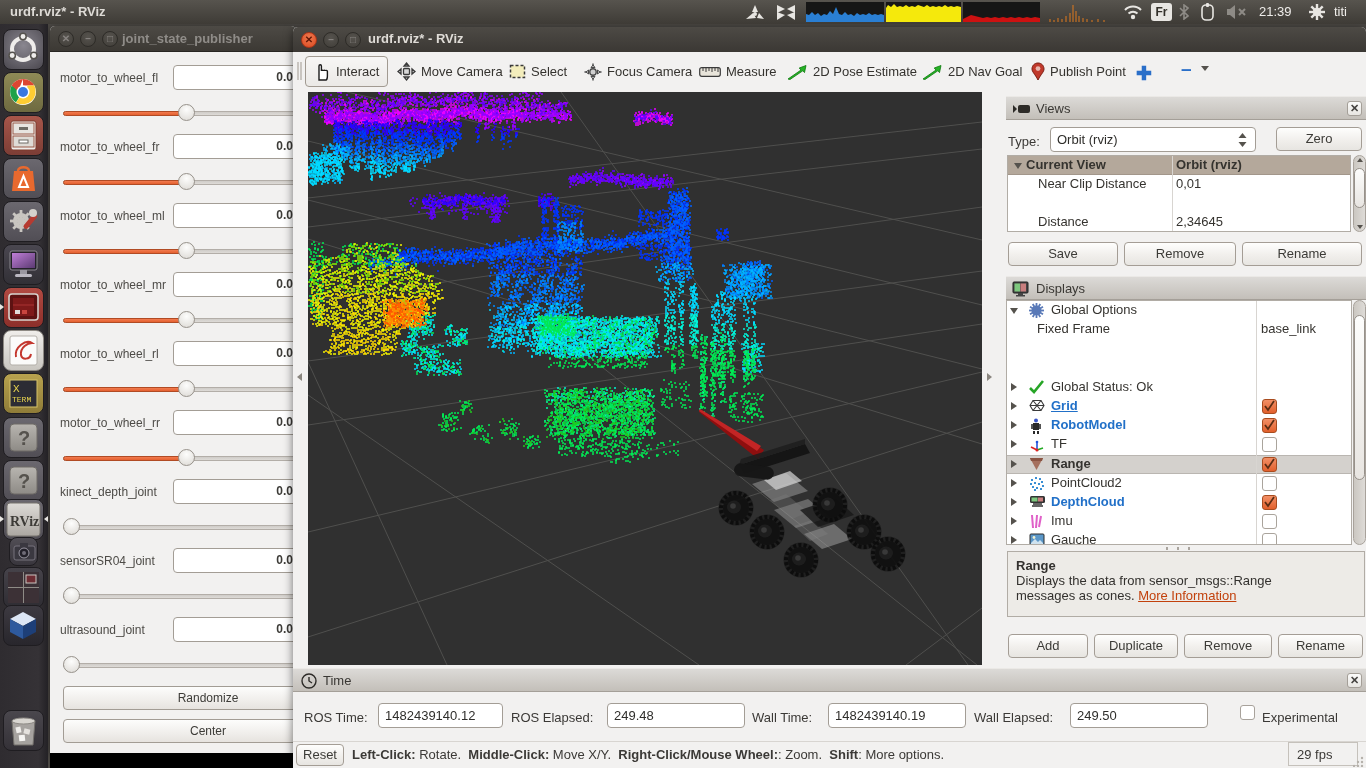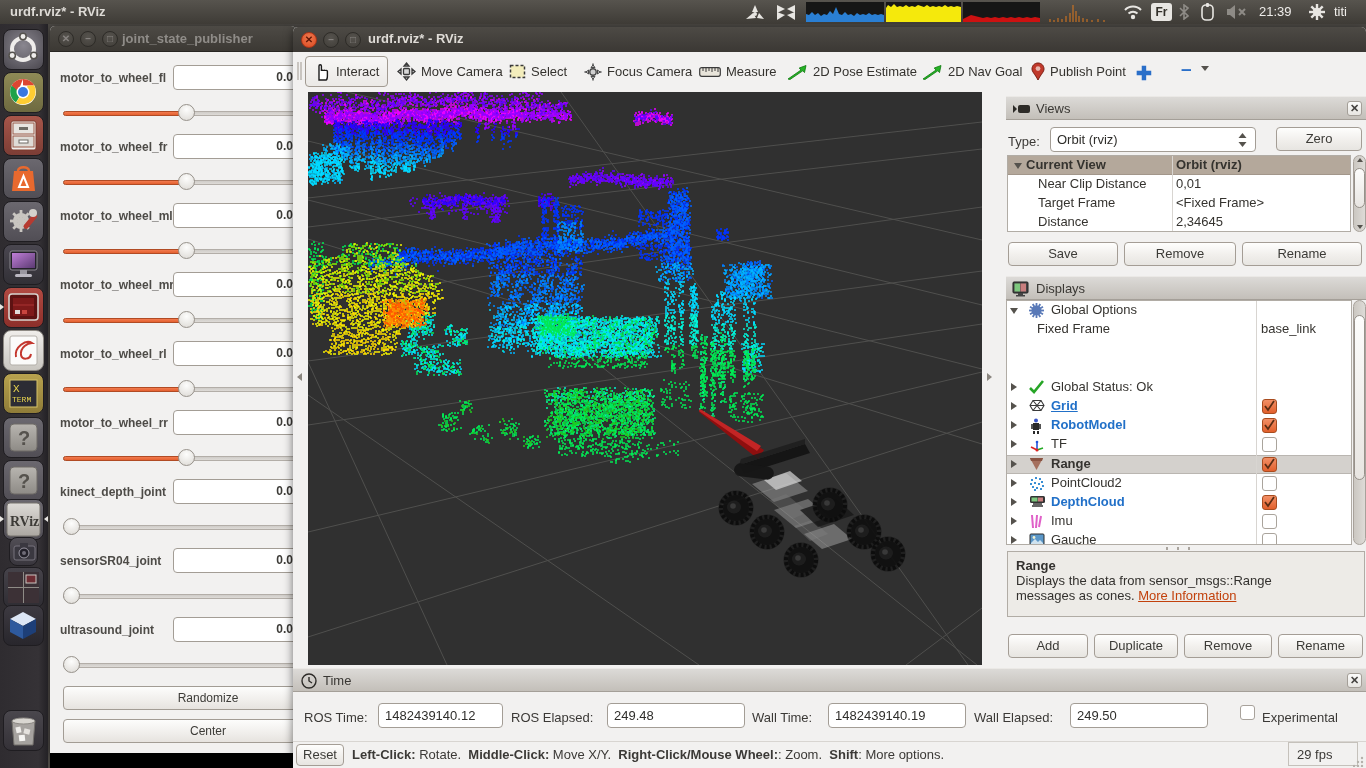--- a/index.html
+++ b/index.html
@@ -6,21 +6,21 @@
 #topbar{position:absolute;left:0;top:0;width:1366px;height:24px;background:linear-gradient(#57544e,#3e3b36);color:#e7e4e0;z-index:50}
 #topbar .ttl{position:absolute;left:10px;top:4px;font-weight:bold;font-size:13px;color:#dedbd6}
 #topbar .wht{color:#efedea;font-size:13px}
 #launcher{position:absolute;left:0;top:24px;width:48px;height:744px;background:linear-gradient(90deg,#2f2c30,#353236 80%,#232125);z-index:40}
 .lic{position:absolute;left:3px;width:41px;height:41px;border-radius:8px;overflow:hidden}
 .lic svg{position:absolute;left:0;top:0}
 #jsp{position:absolute;left:50px;top:26px;width:246px;height:727px;background:#f2f1f0;z-index:10;box-shadow:0 2px 8px rgba(0,0,0,.5);border-radius:5px 5px 0 0;overflow:hidden}
 #jsp .tbar{position:absolute;left:0;top:0;width:100%;height:26px;background:linear-gradient(#4d4a45,#3c3934);border-bottom:1px solid #282622;border-radius:4px 4px 0 0}
 #jsp .tbar .wt{position:absolute;left:72px;top:5px;font-weight:bold;font-size:13px;color:#8f8c88}
 .wbtn{position:absolute;top:5px;width:16px;height:16px;border-radius:50%;background:radial-gradient(circle at 50% 35%,#56534e,#403d38);border:1px solid #2e2c28;color:#878380;font-size:10px;line-height:14px;text-align:center;font-weight:bold}
-.jrow{position:absolute;left:10px;font-weight:bold;font-size:12px;color:#4d4b47}
+.jrow{position:absolute;left:10px;font-weight:normal;font-size:12px;color:#4d4b47}
 .jfield{position:absolute;left:123px;width:126px;height:25px;background:#fff;border:1px solid #a39d95;border-radius:4px;font-size:12px;font-weight:bold;color:#3c3b37;text-align:right;padding:4px 5px 0 0}
 .slid{position:absolute;left:13px;width:290px;height:16px}
 .slid .tr{position:absolute;left:0;top:6px;width:100%;height:5px;background:linear-gradient(#cfccc8,#dedbd7);border:1px solid #b3aea8;border-radius:3px}
 .slid .fl{position:absolute;left:0;top:6px;height:5px;background:linear-gradient(#f27b4f,#e4602f);border:1px solid #b14b24;border-radius:3px}
 .slid .hd{position:absolute;top:-1px;width:17px;height:17px;background:radial-gradient(circle at 50% 30%,#fdfdfc,#dcd9d4);border:1px solid #97928b;border-radius:50%}
 .jbtn{position:absolute;left:13px;width:290px;height:24px;background:linear-gradient(#fdfdfc,#f0eeeb 60%,#e6e3df);border:1px solid #a29c94;border-radius:4px;text-align:center;font-size:12px;color:#3c3b37;padding-top:4px}
 #rviz{position:absolute;left:293px;top:27px;width:1073px;height:741px;background:#f2f1f0;z-index:20;box-shadow:0 2px 10px rgba(0,0,0,.55);border-radius:5px 5px 0 0;overflow:hidden}
 #rviz .tbar{position:absolute;left:0;top:0;width:100%;height:25px;background:linear-gradient(#4d4a45,#3b3834);border-radius:4px 4px 0 0}
 #rviz .tbar .wt{position:absolute;left:75px;top:4px;font-weight:bold;font-size:13px;color:#dfdcd7}
 #toolbar{position:absolute;left:0;top:25px;width:100%;height:40px;background:#f2f1f0;font-size:13px;color:#35332f}
@@ -546,24 +546,20 @@
         <div class="tree" style="left:1px;top:59px;width:344px;height:77px">
           <div class="trow" style="top:0;background:#b4a89b;border-bottom:1px solid #a2968a">
             <div class="arr d" style="left:6px"></div>
             <span class="nm" style="left:18px;font-weight:bold">Current View</span>
             <span class="nm" style="left:168px;font-weight:bold">Orbit (rviz)</span>
           </div>
           <div class="trow" style="top:19px">
             <span class="nm" style="left:30px">Near Clip Distance</span>
             <span class="nm" style="left:168px">0,01</span>
           </div>
-          <div class="trow" style="top:38px">
-            <span class="nm" style="left:30px">Target Frame</span>
-            <span class="nm" style="left:168px">&lt;Fixed Frame&gt;</span>
-          </div>
           <div class="trow" style="top:57px">
             <span class="nm" style="left:30px">Distance</span>
             <span class="nm" style="left:168px">2,34645</span>
           </div>
           <div class="abs" style="left:164px;top:0;width:1px;height:100%;background:#d8d5d1"></div>
         </div>
         <div class="scb" style="left:347px;top:59px;height:77px">
           <div class="th" style="top:12px;height:40px"></div>
           <div class="abs" style="left:3px;top:2px;width:0;height:0;border-bottom:4px solid #55524d;border-left:3px solid transparent;border-right:3px solid transparent"></div>
           <div class="abs" style="left:3px;bottom:2px;width:0;height:0;border-top:4px solid #55524d;border-left:3px solid transparent;border-right:3px solid transparent"></div>

